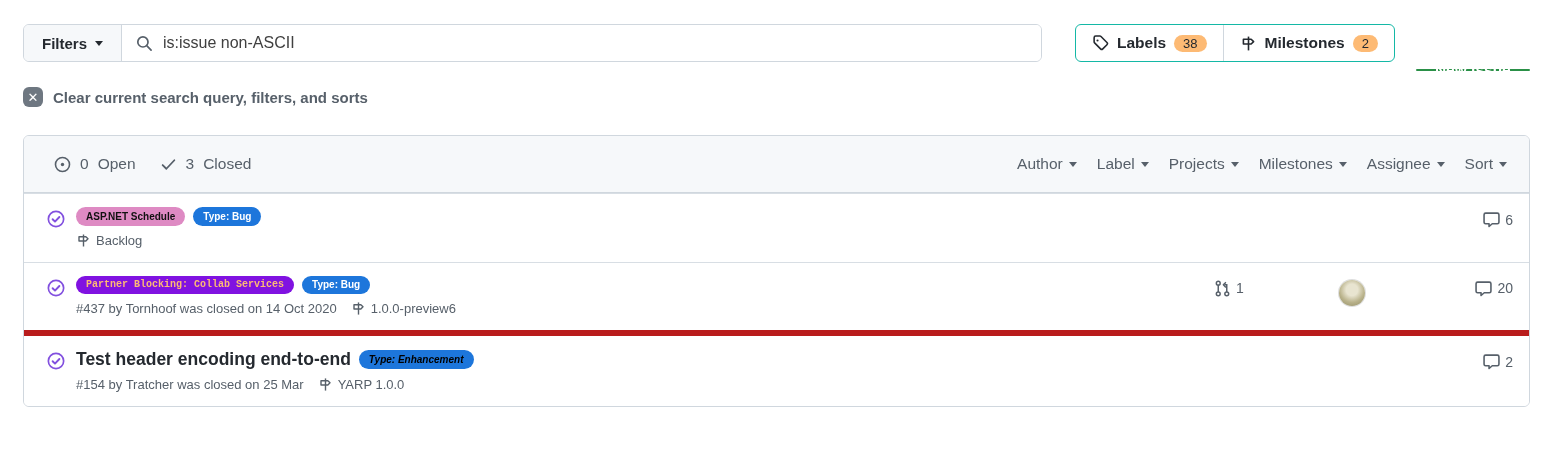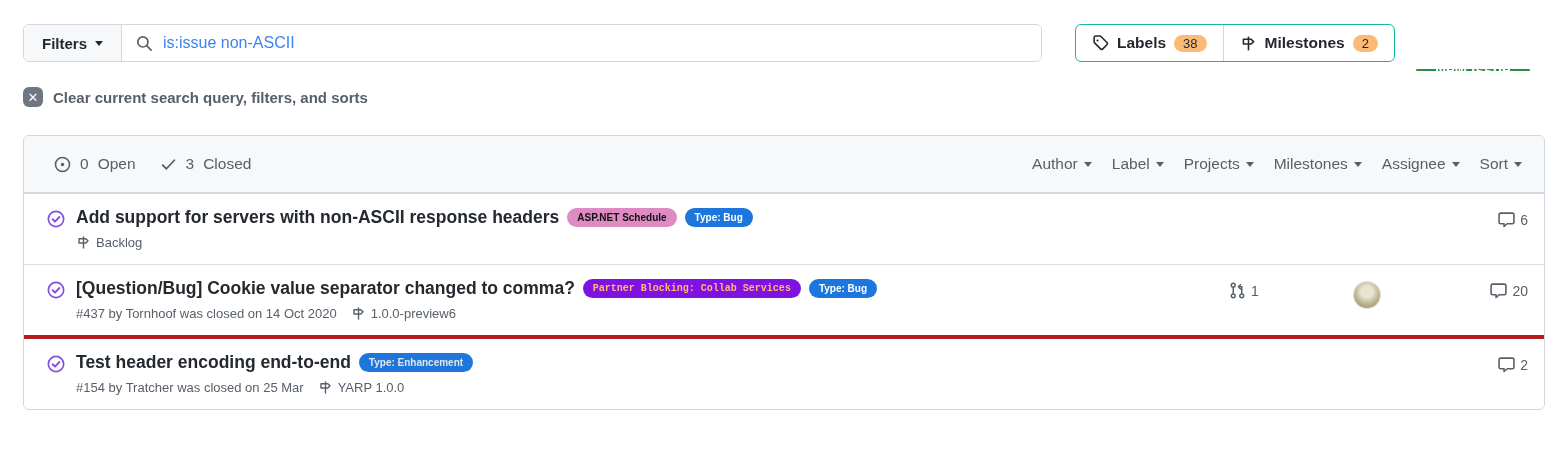--- a/index.html
+++ b/index.html
@@ -1,28 +1,28 @@
 <!DOCTYPE html>
 <html><head>
 <meta charset="utf-8">
 <style>
   * { box-sizing: border-box; margin: 0; padding: 0; }
   html,body { width:1568px; height:454px; background:#fff;
     font-family:"Liberation Sans","DejaVu Sans",sans-serif; color:#24292f; }
-  .page { padding:24px 23px 0 23px; }
+  .page { padding:24px 38px 0 23px; }
 
   
   .toolbar { display:flex; align-items:stretch; height:38px; }
   .search-group { display:flex; flex:1; max-width:1019px; border:1px solid #d0d7de;
     border-radius:6px; overflow:hidden; background:#fff; }
   .filters-btn { display:flex; align-items:center; gap:8px; padding:0 18px;
     background:#f6f8fa; border-right:1px solid #d0d7de; font-size:15px; font-weight:700;
     color:#24292f; cursor:pointer; white-space:nowrap; }
   .search-box { display:flex; align-items:center; flex:1; padding:0 14px; gap:10px; background:#fff; }
-  .search-box input { border:none; outline:none; flex:1; font-size:16px; color:#3b82f6;
+  .search-box input { border:none; outline:none; flex:1; font-size:16px; color:#404040;
     font-family:inherit; background:transparent; }
   .caret { width:0; height:0; border-left:4px solid transparent; border-right:4px solid transparent;
     border-top:5px solid #57606a; display:inline-block; }
   .filters-btn .caret { border-top-color:#24292f; }
 
   .toolbar-right { display:flex; margin-left:33px; align-items:stretch; }
   .seg-group { display:flex; border:1px solid #14b8a6; border-radius:6px; background:#fff; }
   .seg-btn { display:flex; align-items:center; gap:8px; padding:0 16px; font-size:15.5px;
     font-weight:700; color:#24292f; cursor:pointer; white-space:nowrap; }
   .seg-btn + .seg-btn { border-left:1px solid #d0d7de; }
@@ -166,21 +166,20 @@
 
     <div class="issue-row">
       <div class="row-icon">
         <svg width="18" height="18" viewBox="0 0 16 16">
           <circle cx="8" cy="8" r="6.8" fill="none" stroke="#8250df" stroke-width="1.5"></circle>
           <path d="M5 8.2 7.1 10.3 11 6.2" fill="none" stroke="#8250df" stroke-width="1.7" stroke-linecap="round" stroke-linejoin="round"></path>
         </svg>
       </div>
       <div class="row-main">
         <div class="row-title-line">
-          <span class="issue-title">Add support for servers with non-ASCII response headers</span>
           <span class="issue-label" style="background: rgb(222, 138, 195); color: rgb(17, 17, 17);">ASP.NET Schedule</span>
           <span class="issue-label" style="background: rgb(29, 118, 219); color: rgb(255, 255, 255);">Type: Bug</span>
         </div>
         <div class="row-meta">
           <span class="milestone-link">
             <svg width="15" height="15" viewBox="0 0 16 16">
               <path d="M8 1.5v13" stroke="#57606a" stroke-width="1.5" fill="none"></path>
               <path d="M3.2 4h7.3l2.3 2.25-2.3 2.25H3.2z" fill="none" stroke="#57606a" stroke-width="1.5" stroke-linejoin="round"></path>
             </svg>
             <span>Backlog</span>
@@ -203,21 +202,20 @@
 
     <div class="issue-row" style="border-top:1px solid #d8dee4;">
       <div class="row-icon">
         <svg width="18" height="18" viewBox="0 0 16 16">
           <circle cx="8" cy="8" r="6.8" fill="none" stroke="#8250df" stroke-width="1.5"></circle>
           <path d="M5 8.2 7.1 10.3 11 6.2" fill="none" stroke="#8250df" stroke-width="1.7" stroke-linecap="round" stroke-linejoin="round"></path>
         </svg>
       </div>
       <div class="row-main">
         <div class="row-title-line">
-          <span class="issue-title">[Question/Bug] Cookie value separator changed to comma?</span>
           <span class="issue-label" style="background: rgb(128, 18, 225); color: #fdba74; font-family: Liberation Mono, monospace;">Partner Blocking: Collab Services</span>
           <span class="issue-label" style="background: rgb(29, 118, 219); color: rgb(255, 255, 255);">Type: Bug</span>
         </div>
         <div class="row-meta">
           <span>#437 by Tornhoof was closed on 14 Oct 2020</span>
           <span class="milestone-link">
             <svg width="15" height="15" viewBox="0 0 16 16">
               <path d="M8 1.5v13" stroke="#57606a" stroke-width="1.5" fill="none"></path>
               <path d="M3.2 4h7.3l2.3 2.25-2.3 2.25H3.2z" fill="none" stroke="#57606a" stroke-width="1.5" stroke-linejoin="round"></path>
             </svg>
@@ -247,31 +245,31 @@
           <span class="comments-link">
             <svg width="17" height="17" viewBox="0 0 16 16">
               <path d="M2.5 2h11A1.5 1.5 0 0 1 15 3.5v7a1.5 1.5 0 0 1-1.5 1.5H8.7l-3 2.6V12H2.5A1.5 1.5 0 0 1 1 10.5v-7A1.5 1.5 0 0 1 2.5 2z" fill="none" stroke="#57606a" stroke-width="1.5" stroke-linejoin="round"></path>
             </svg>
             <span>20</span>
           </span>
         </span>
       </div>
     </div>
 
-    <div class="issue-row" style="border-top:4px solid #b91c1c;">
+    <div class="issue-row" style="border-top:6px solid #b91c1c;">
       <div class="row-icon">
         <svg width="18" height="18" viewBox="0 0 16 16">
           <circle cx="8" cy="8" r="6.8" fill="none" stroke="#8250df" stroke-width="1.5"></circle>
           <path d="M5 8.2 7.1 10.3 11 6.2" fill="none" stroke="#8250df" stroke-width="1.7" stroke-linecap="round" stroke-linejoin="round"></path>
         </svg>
       </div>
       <div class="row-main">
         <div class="row-title-line">
           <span class="issue-title">Test header encoding end-to-end</span>
-          <span class="issue-label" style="background: rgb(29, 118, 219); color: #e5e5e5;">Type: Enhancement</span>
+          <span class="issue-label" style="background: rgb(29, 118, 219); color: #000000; font-style: italic;">Type: Enhancement</span>
         </div>
         <div class="row-meta">
           <span>#154 by Tratcher was closed on 25 Mar</span>
           <span class="milestone-link">
             <svg width="15" height="15" viewBox="0 0 16 16">
               <path d="M8 1.5v13" stroke="#57606a" stroke-width="1.5" fill="none"></path>
               <path d="M3.2 4h7.3l2.3 2.25-2.3 2.25H3.2z" fill="none" stroke="#57606a" stroke-width="1.5" stroke-linejoin="round"></path>
             </svg>
             <span>YARP 1.0.0</span>
           </span>

